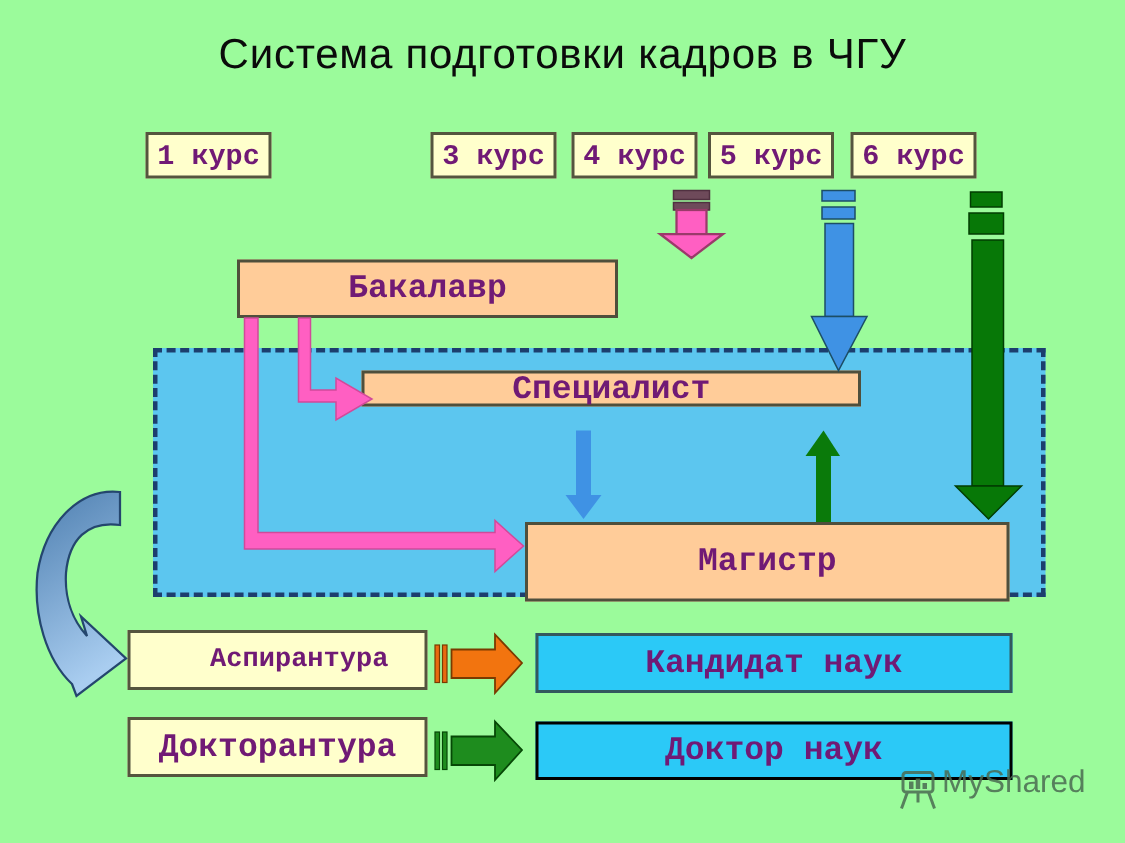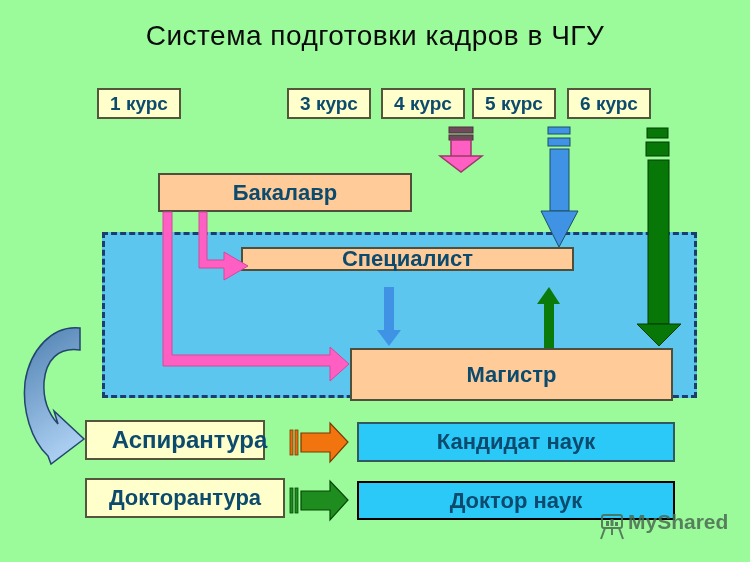--- a/index.html
+++ b/index.html
@@ -7,39 +7,39 @@
     position:relative;width:750px;height:562px;overflow:hidden;
     background:#9BFB9B;
     font-family:"Liberation Sans",sans-serif;
   }
   .title{
     position:absolute;top:20px;left:0;right:0;text-align:center;
     font-size:28px;font-weight:400;color:#0b0b0b;letter-spacing:0.5px;
   }
   .box{
     position:absolute;display:flex;align-items:center;justify-content:center;
-    font-weight:bold;color:#0c4a6e;box-sizing:border-box;white-space:nowrap;
+    font-weight:bold;color:#701a75;box-sizing:border-box;white-space:nowrap;font-family:Liberation Mono, monospace;
   }
   .course{top:88px;width:84px;height:31px;background:#FFFFCC;border:2px solid #55553E;font-size:19px;}
   .c1{left:97px}.c2{left:192px}.c3{left:287px}.c4{left:381px}.c5{left:472px}.c6{left:567px}
   .bachelor{left:158px;top:173px;width:254px;height:39px;background:#FFCC99;border:2px solid #4F4F3C;font-size:22px;z-index:2;}
   .dashed-area{
     position:absolute;left:102px;top:232px;width:595px;height:166px;box-sizing:border-box;
     background:#5CC6EF;border:3px dashed #1C3E6E;z-index:1;
   }
   .specialist{left:241px;top:247px;width:333px;height:24px;background:#FFCC99;border:2px solid #4F4F3C;font-size:22px;z-index:2;}
   .master{left:350px;top:348px;width:323px;height:53px;background:#FFCC99;border:2px solid #4F4F3C;font-size:22px;z-index:2;}
-  .aspirantura{left:85px;top:420px;width:180px;height:40px;background:#FFFFCC;border:2px solid #55553E;font-size:24px;padding-left:29px;}
+  .aspirantura{left:85px;top:420px;width:200px;height:40px;background:#FFFFCC;border:2px solid #55553E;font-size:18px;padding-left:29px;}
   .doktorantura{left:85px;top:478px;width:200px;height:40px;background:#FFFFCC;border:2px solid #55553E;font-size:22px;}
   .kandidat{left:357px;top:422px;width:318px;height:40px;background:#2BC9F7;border:2px solid #33585E;font-size:22px;}
   .doktor{left:357px;top:481px;width:318px;height:39px;background:#2BC9F7;border:2px solid #000000;font-size:22px;}
   .arrows{position:absolute;left:0;top:0;z-index:4;pointer-events:none;}
   .watermark{
     position:absolute;left:599px;top:510px;z-index:6;display:flex;align-items:flex-start;gap:3px;
-    color:#4B6B52;opacity:.85;font-size:21px;font-weight:700;
+    color:#4B6B52;opacity:.85;font-size:21px;font-weight:400;
   }
   .watermark svg{margin-top:3px;}
 </style>
 </head>
 <body>
 
 <div class="stage">
 
   <div class="title">Система подготовки кадров в ЧГУ</div>
 

